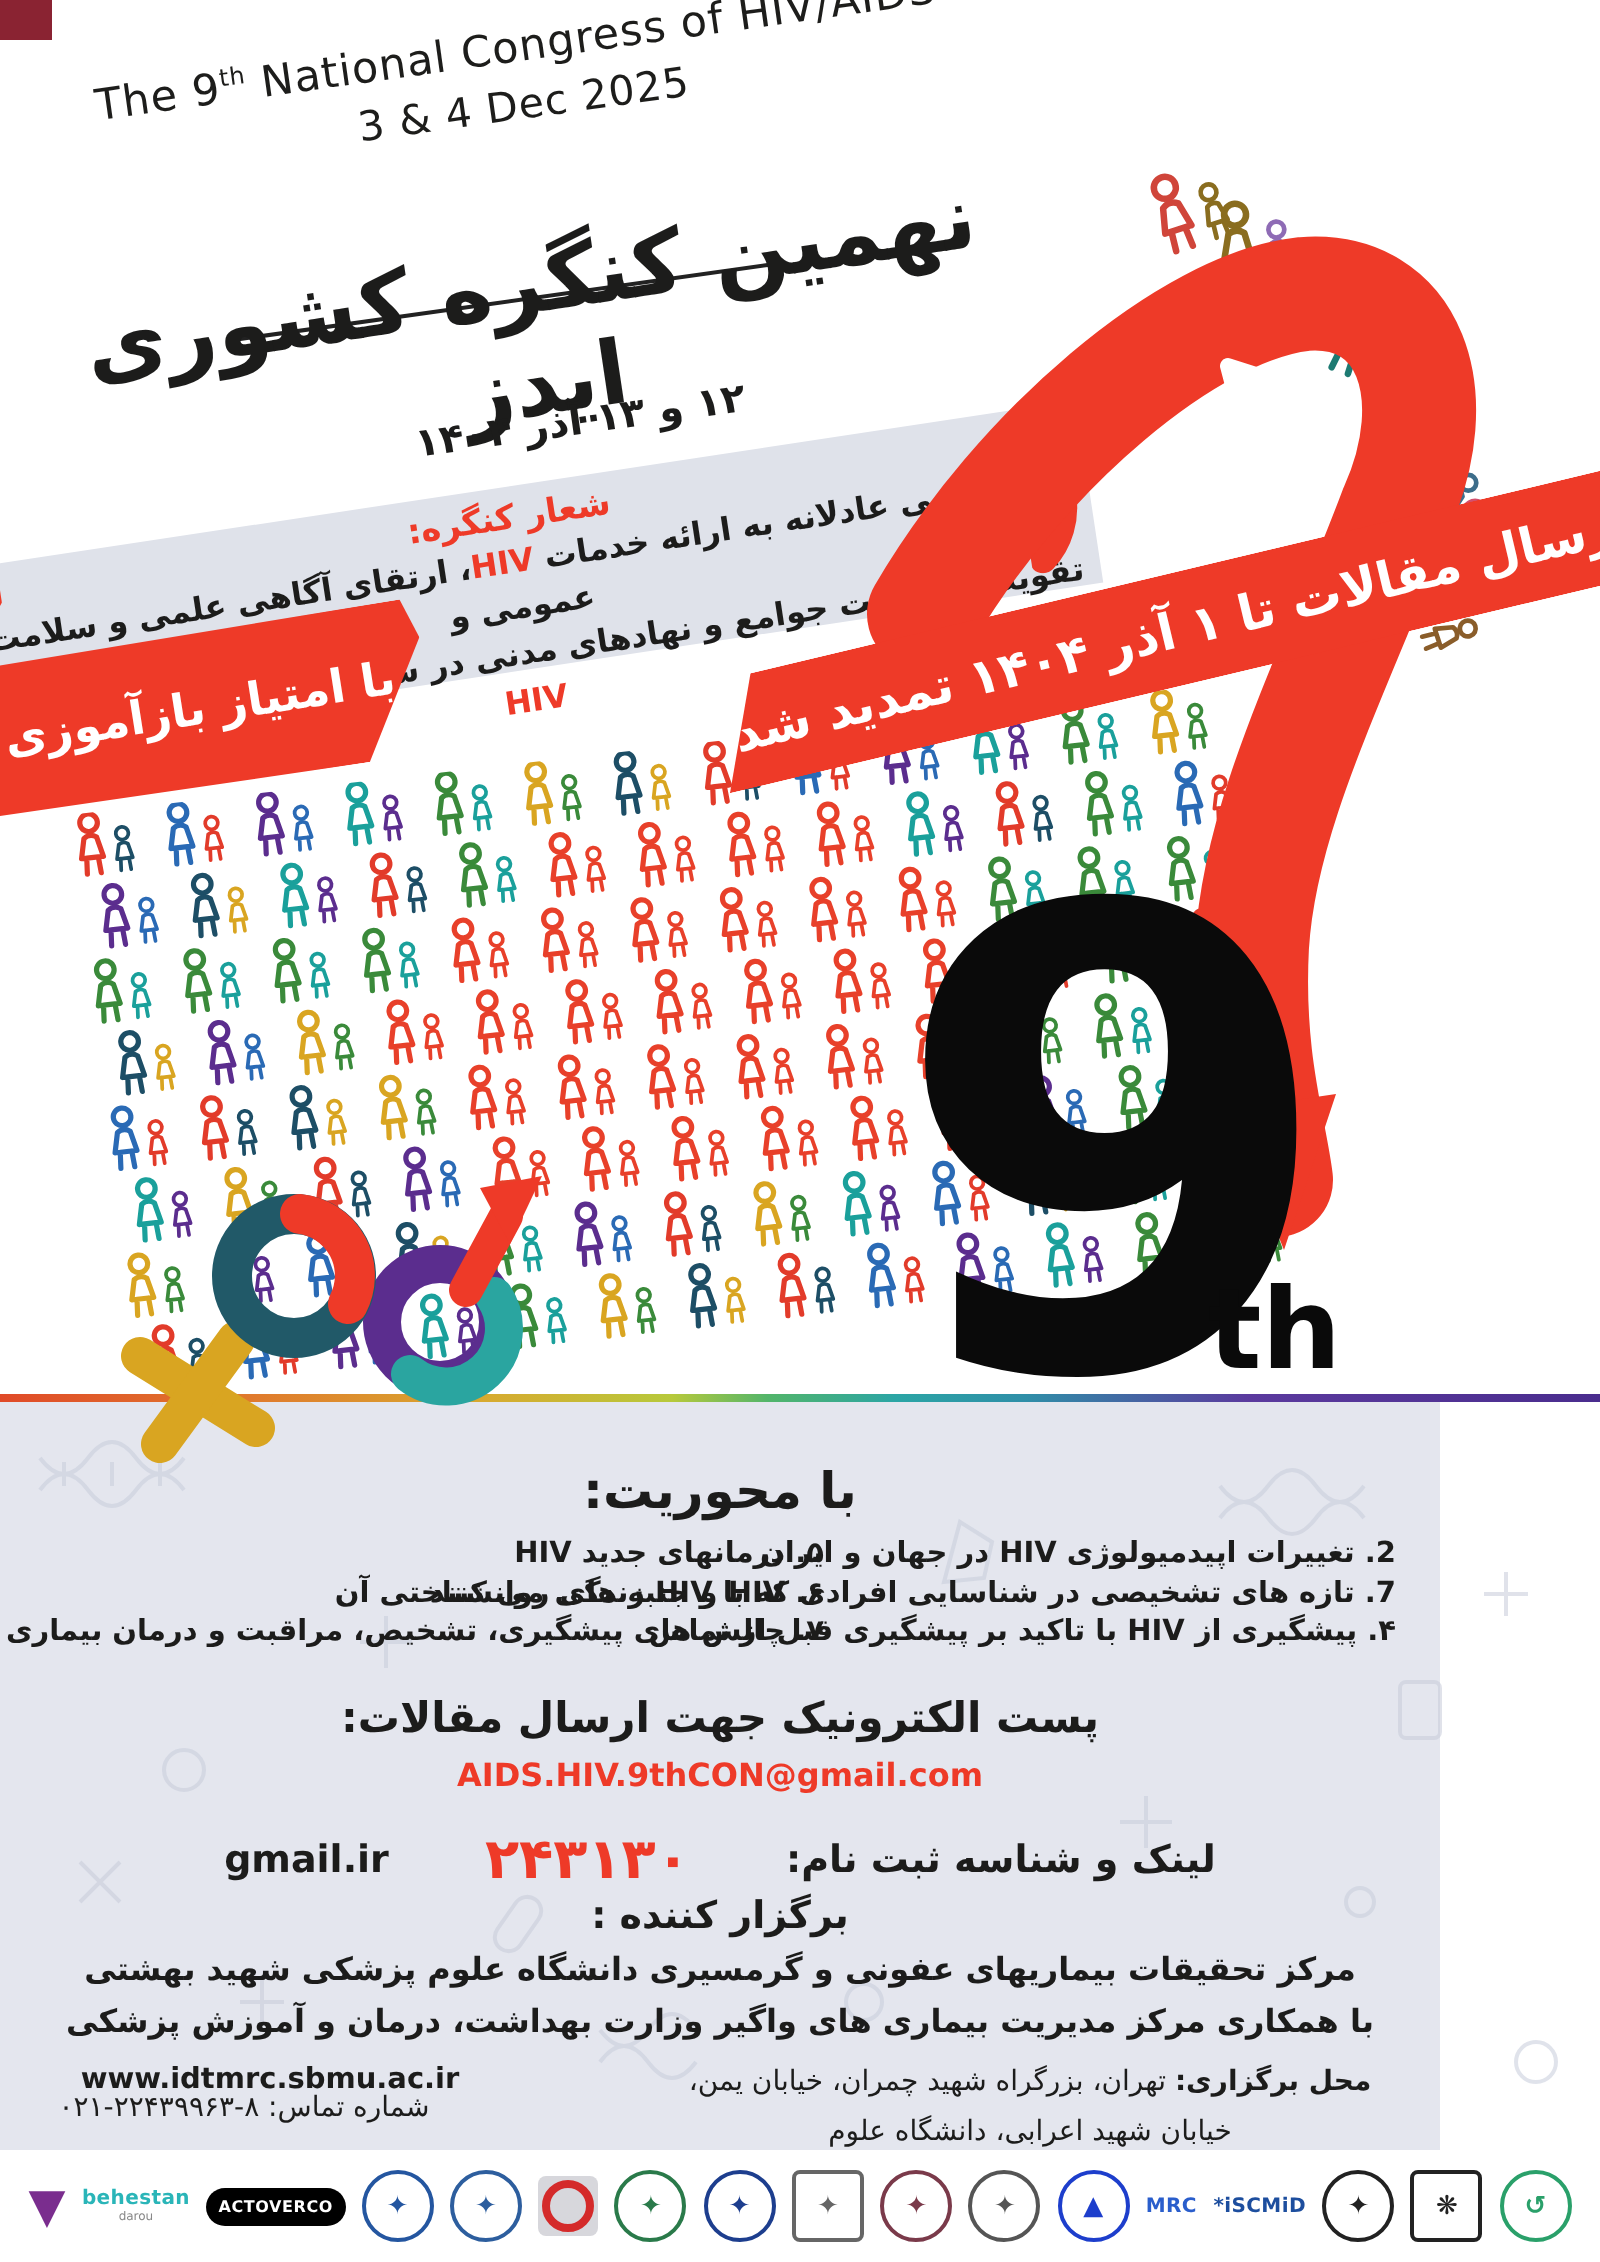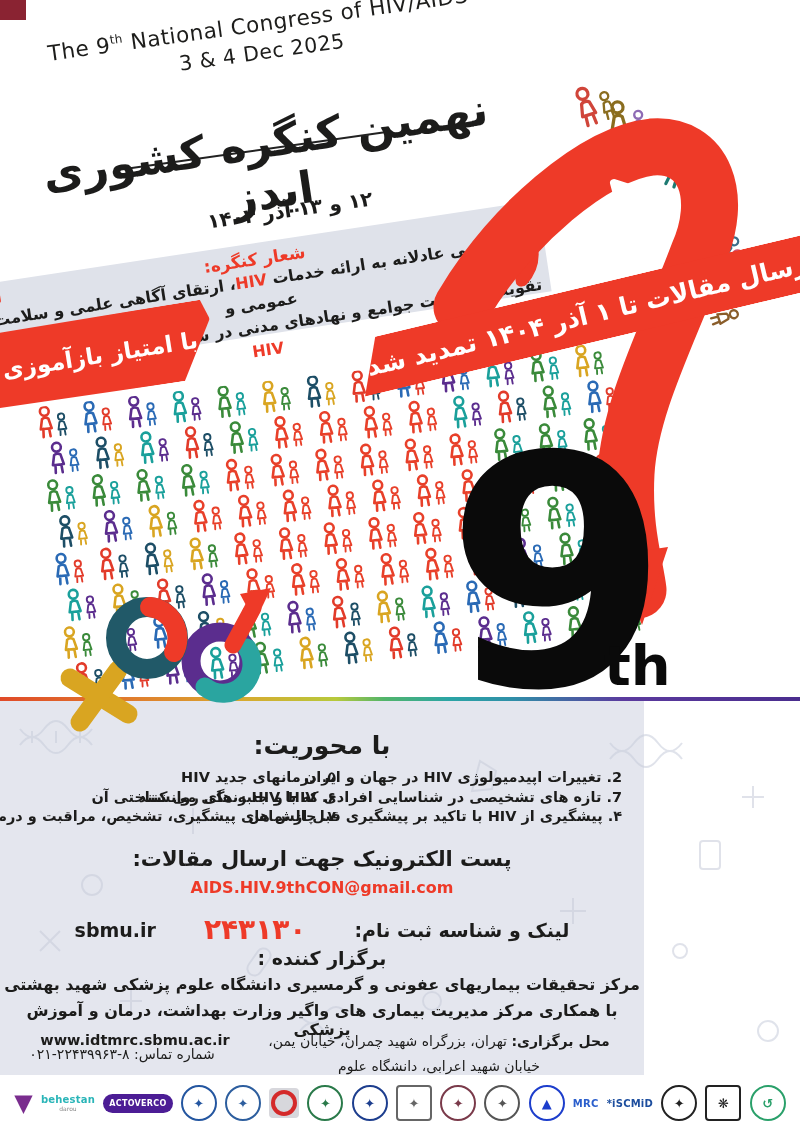--- a/index.html
+++ b/index.html
@@ -45,21 +45,21 @@
   #people-grid{left:50px;top:372px;z-index:2;transform:rotate(-6.5deg);}
   #gender-symbol{left:40px;top:552px;z-index:7;}
   
   .nine{left:446px;top:430px;z-index:7;line-height:1;}
   .nine .digit{font-size:320px;font-weight:bold;color:#0a0a0a;line-height:.9;}
   .nine .suffix{position:absolute;left:158px;top:208px;font-size:56px;font-weight:bold;color:#0a0a0a;}
   
   .divider{left:0;top:697px;width:800px;height:4px;z-index:4;
     background:linear-gradient(90deg,#e04a28 0%,#e07b2d 16%,#d8a92f 30%,#b7c93b 42%,#52b56a 48%,#2ba5a5 56%,#2f8fa8 64%,#5b3a9e 78%,#4a2d8e 100%);}
   
-  .info{left:0;top:701px;width:644px;height:374px;background:var(--section,#e4e6ee);z-index:1;direction:rtl;}
+  .info{left:0;top:701px;width:720px;height:374px;background:var(--section,#e4e6ee);z-index:1;direction:rtl;}
   .info .doodles{position:absolute;left:0;top:0;z-index:0;}
   .info > div{z-index:1;}
   .topics-heading{position:absolute;top:30px;left:0;width:100%;text-align:center;
     font-size:25px;font-weight:bold;}
   .topics-right{position:absolute;top:67px;right:22px;text-align:right;}
   .topics-left{position:absolute;top:67px;right:308px;text-align:right;}
   .topic{font-size:14.5px;font-weight:bold;line-height:19.5px;white-space:nowrap;}
   .email-label{position:absolute;top:146px;left:0;width:100%;text-align:center;font-size:21px;font-weight:bold;}
   .email-address{position:absolute;top:177px;left:0;width:100%;text-align:center;}
   .email-address a{color:var(--red,#ee3a28);font-size:16px;font-weight:bold;text-decoration:none;direction:ltr;unicode-bidi:embed;}
@@ -1311,21 +1311,21 @@
       </div>
 
     <div class="email-label">پست الکترونیک جهت ارسال مقالات:</div>
     <div class="email-address">
       <a href="#">AIDS.HIV.9thCON@gmail.com</a>
     </div>
 
     <div class="reg-row">
       <span class="lbl">لینک و شناسه ثبت نام:</span>
       <span class="id">۲۴۳۱۳۰</span>
-      <span class="site">sbmu.ir</span>
+      <span class="site">gmail.ir</span>
     </div>
 
     <div class="org-heading">برگزار کننده :</div>
     <div class="org-l1">مرکز تحقیقات بیماریهای عفونی و گرمسیری دانشگاه علوم پزشکی شهید بهشتی</div>
     <div class="org-l2">با همکاری مرکز مدیریت بیماری های واگیر وزارت بهداشت، درمان و آموزش پزشکی</div>
 
     <div class="venue">
       <div><b>محل برگزاری:</b><span> تهران، بزرگراه شهید چمران، خیابان یمن، خیابان شهید اعرابی، دانشگاه علوم</span></div>
       <div><span>پزشکی شهید بهشتی، دانشکده پزشکی، طبقه دوم، </span><b>سالن همایش‌های بین المللی امام خمینی (ره)</b></div>
     </div>
@@ -1338,21 +1338,21 @@
 
   <div class="abs logo-strip" id="logo-strip">
       <div class="logo">
         <span class="tri" style="color:#7a2d8e">▼</span>
       </div>
       <div class="logo">
         <span class="txt" style="color:#2ab5b8">behestan</span>
         <span class="sub">darou</span>
       </div>
       <div class="logo">
-        <span class="pill" style="background:#4c1d95">ACTOVERCO</span>
+        <span class="pill" style="background:#000000">ACTOVERCO</span>
       </div>
       <div class="logo">
         <span class="emb" style="border-color:#2456a0;color:#2456a0">✦</span>
       </div>
       <div class="logo">
         <span class="emb" style="border-color:#2d5e9e;color:#2d5e9e">✦</span>
       </div>
       <div class="logo">
         <span class="ring">
           <i></i>

